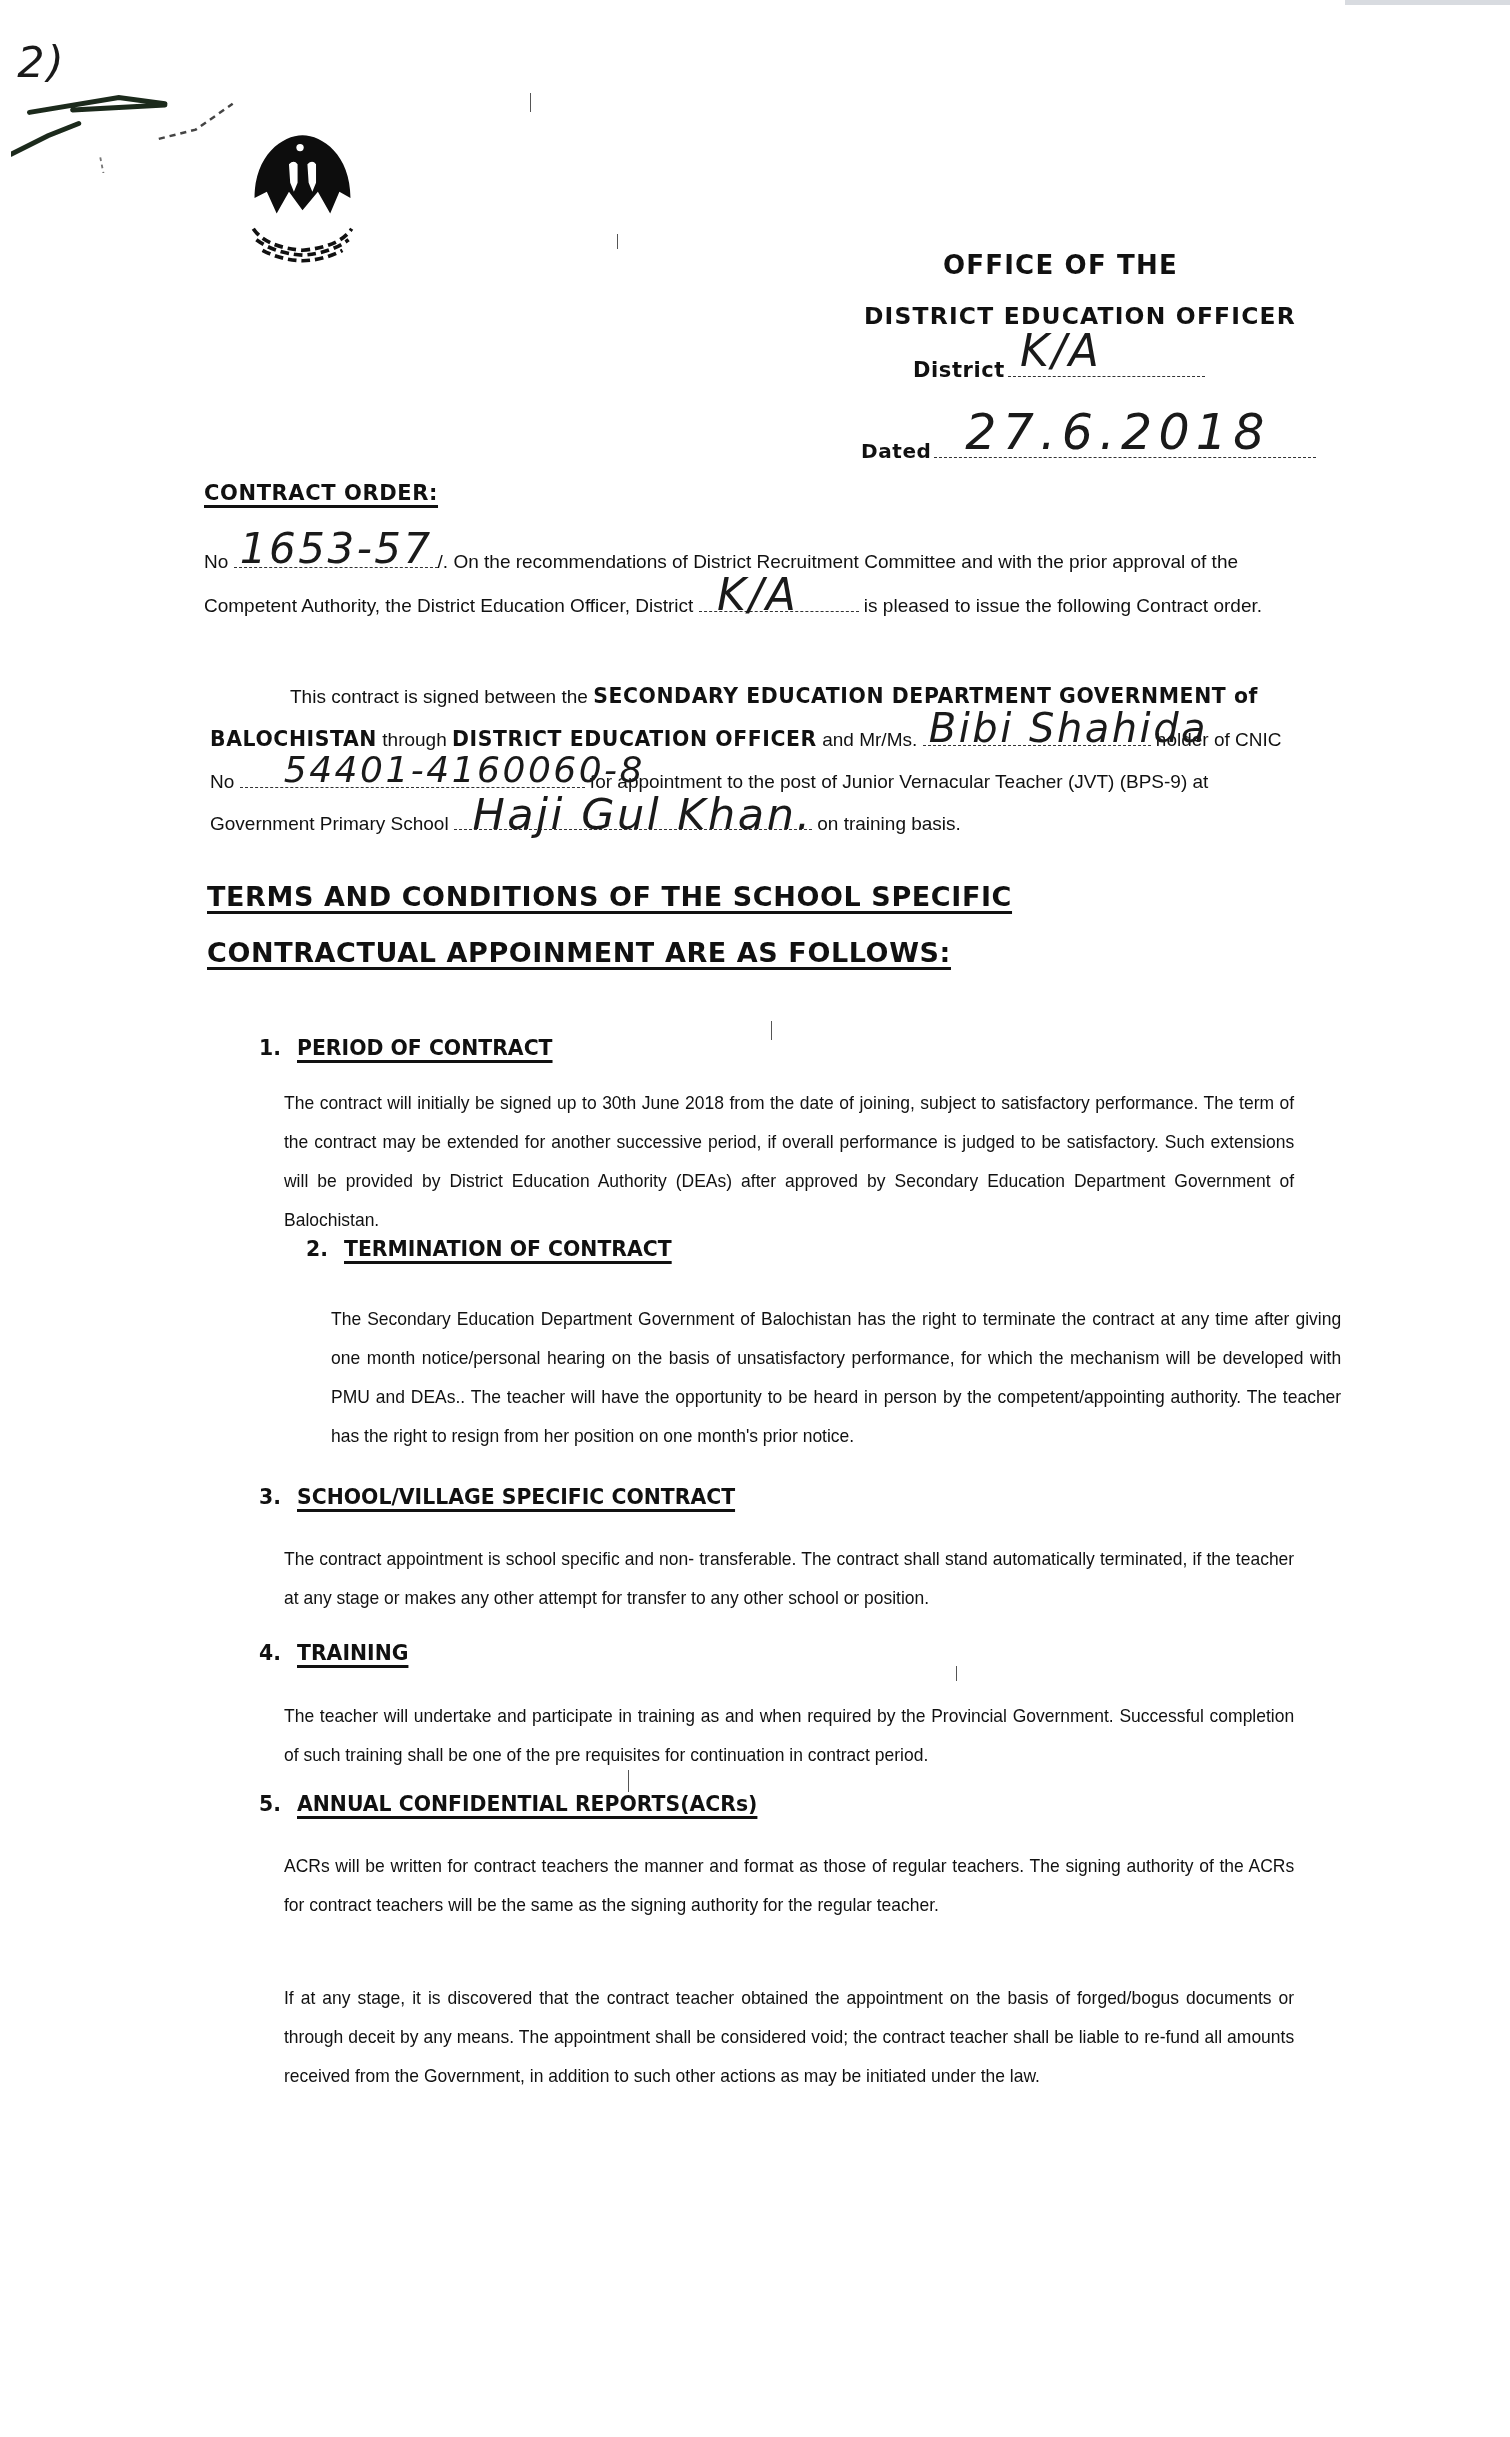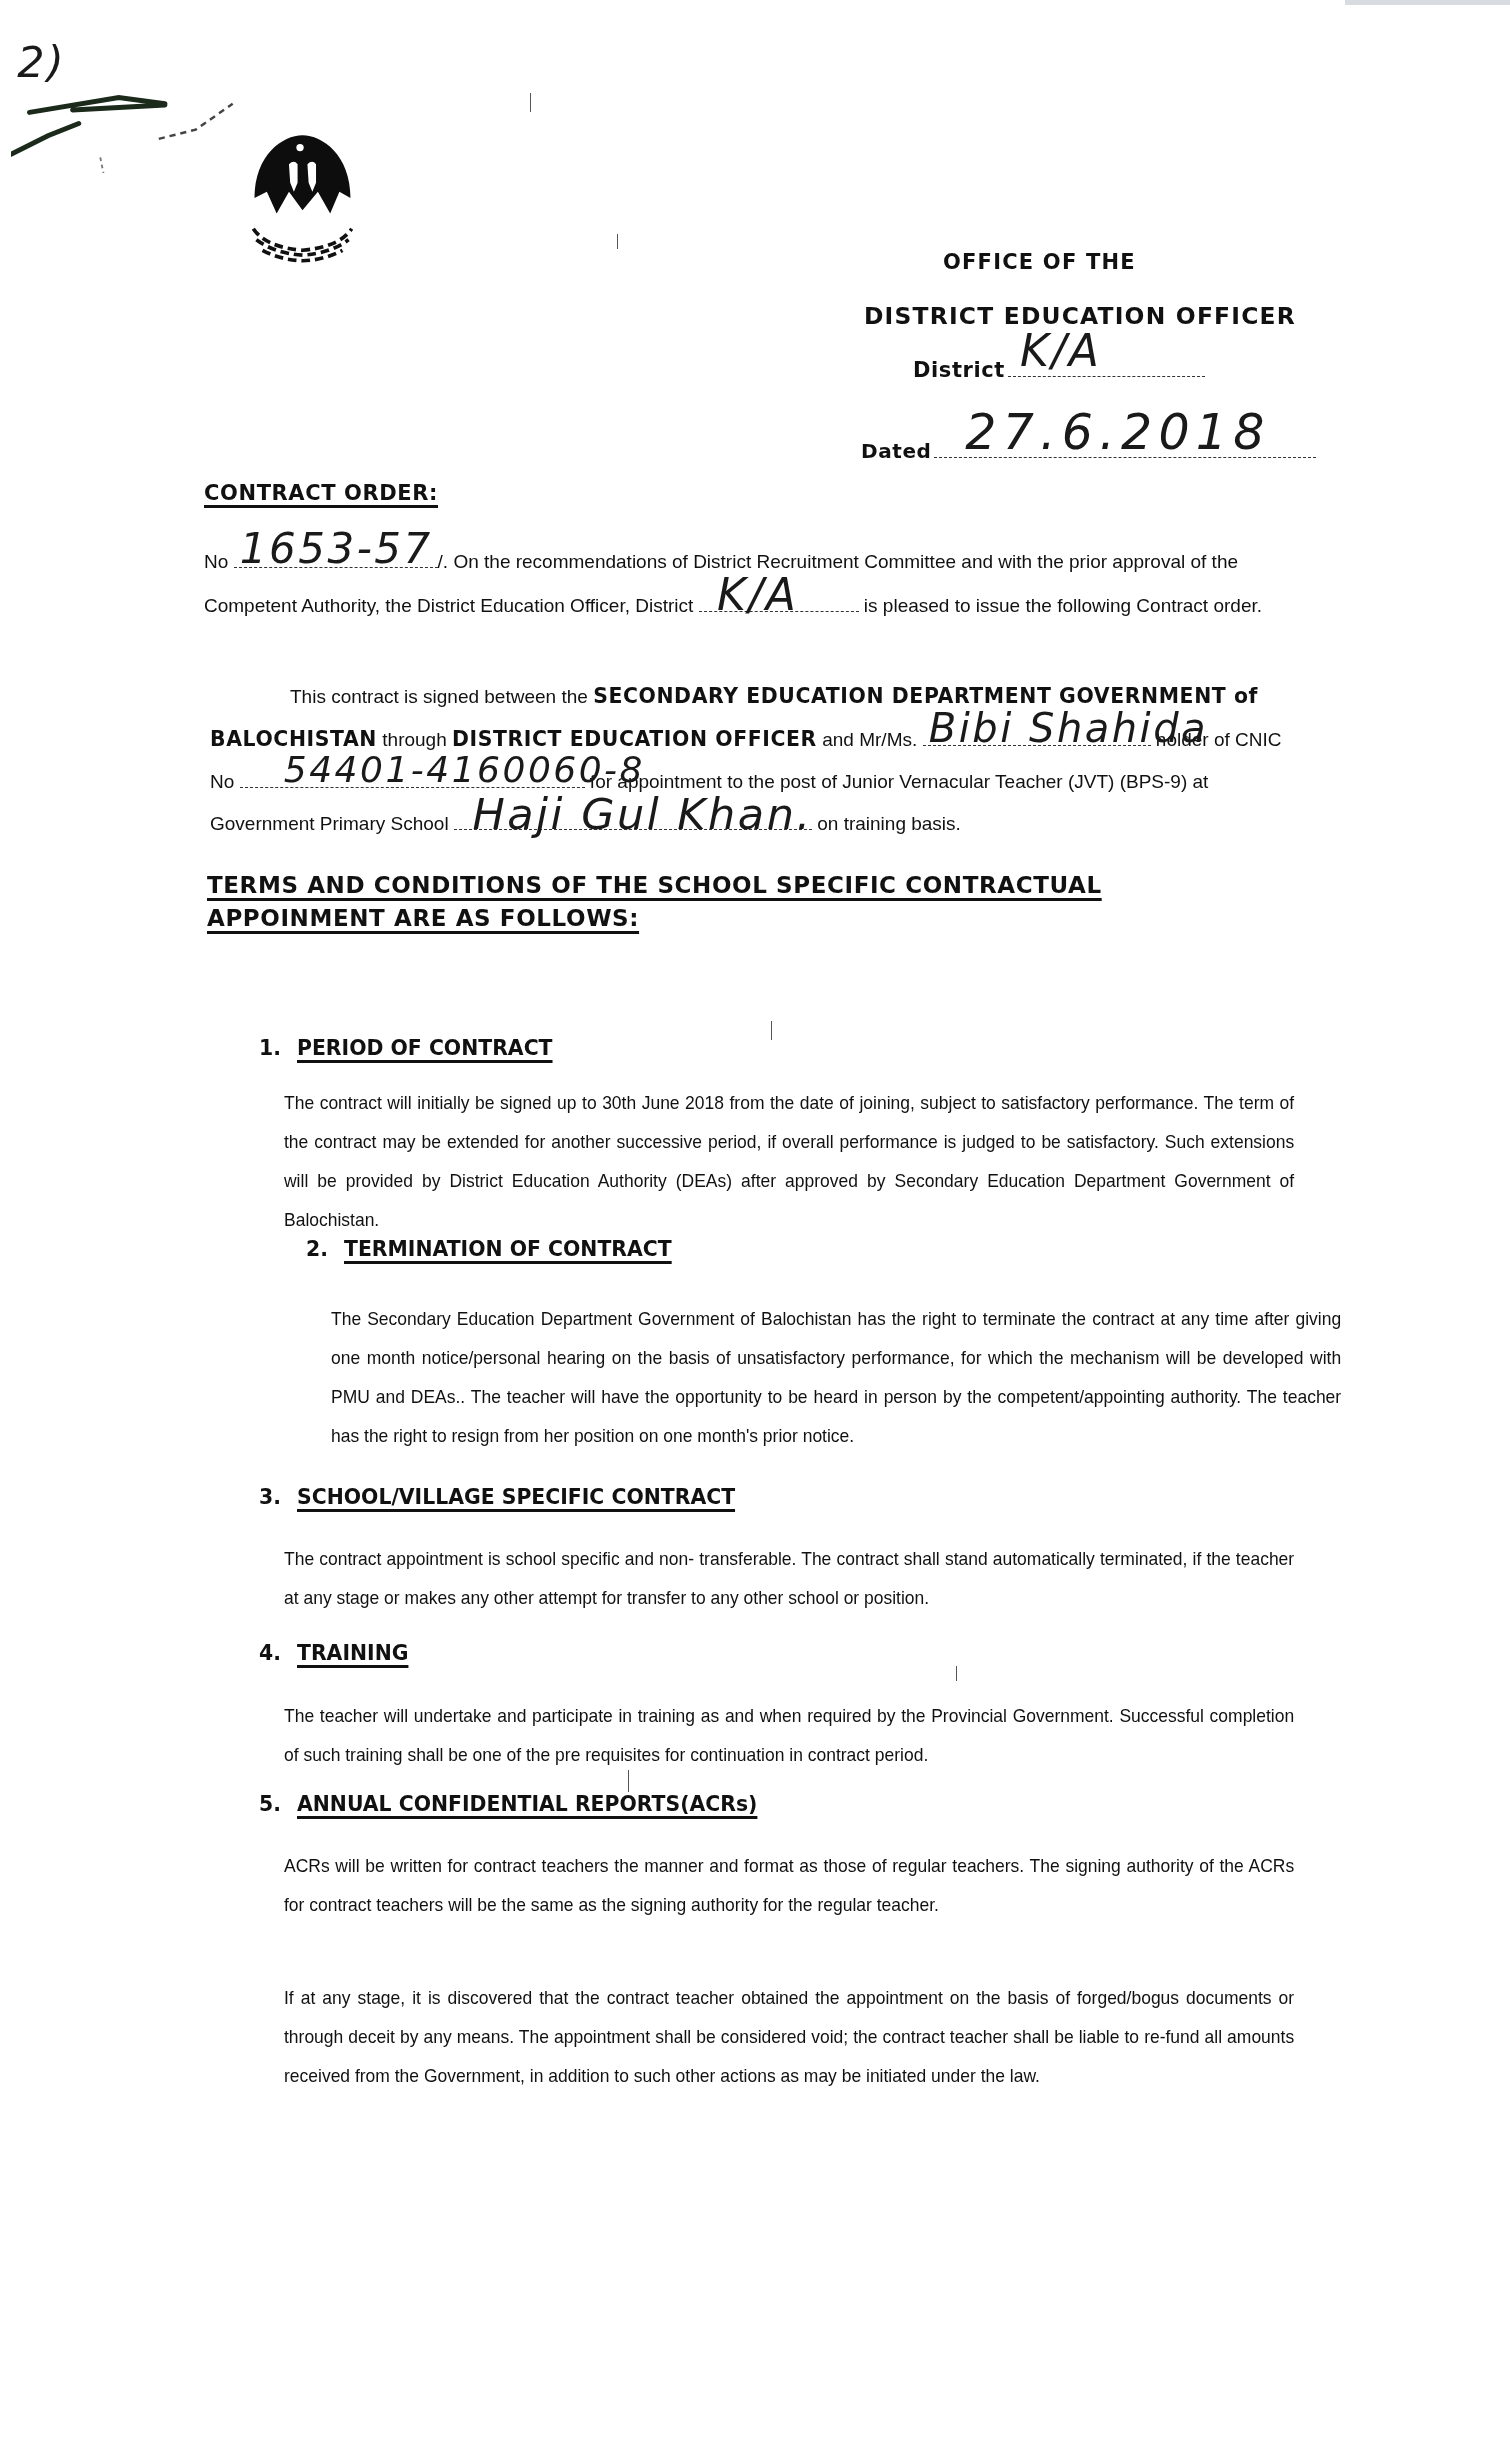--- a/index.html
+++ b/index.html
@@ -34,21 +34,21 @@
 
 <div class="abs" style="left:241px; top:130px; width:123px; height:136px;">
   <svg width="123" height="136" viewBox="0 0 200 220">
     <path d="M22 110 C 22 40, 68 8, 100 8 C 132 8, 178 40, 178 110 L 160 100 L 145 135 L 125 100 L 100 130 L 78 100 L 58 135 L 42 100 Z" fill="#0d0d0d"></path>
     <path d="M78 55 q8 -8 14 0 l0 30 l-6 15 l-6 -15 z M108 55 q8 -8 14 0 l0 30 l-6 15 l-6 -15 z" fill="#fff"></path>
     <circle cx="96" cy="28" r="6" fill="#fff"></circle>
     <path d="M20 160 q20 30 80 35 q60 -5 80 -35 M25 178 q30 22 75 25 q45 -3 75 -25 M35 195 q30 16 65 17 q35 -1 65 -17" stroke="#111" stroke-width="6" fill="none" stroke-dasharray="14 8"></path>
   </svg>
 </div>
 
-<div class="abs head-line" style="left:943px; top:250px; font-size:21px;">OFFICE OF THE</div>
+<div class="abs head-line" style="left:943px; top:250px; font-size:26px;">OFFICE OF THE</div>
 <div class="abs head-line" style="left:864px; top:302px; font-size:23.4px;">DISTRICT EDUCATION OFFICER</div>
 <div class="abs" style="left:913px; top:345px; white-space:nowrap;">
   <span class="bold" style="font-size:21px;">District</span>
   <span class="blank" style="width:197px; position:relative; height:31px;">
     <span class="hand" style="position:absolute; left:12.3px; bottom:0; font-size:44px;">K/A</span>
   </span>
 </div>
 <div class="abs" style="left:861px; top:426px; white-space:nowrap;">
   <span class="bold" style="font-size:20px;text-align:center;">Dated</span>
   <span class="blank" style="width:382px; position:relative; height:31px;">
@@ -82,21 +82,21 @@
   <span class="blank" style="width:345px; position:relative; height:25px; text-indent:0;">
     <span class="hand" style="position:absolute; left:6.2px; bottom:-3.7px; font-size:36px; white-space:nowrap;margin-left:38px;">54401-4160060-8</span>
   </span>
   <span>for appointment to the post of Junior Vernacular Teacher (JVT) (BPS-9) at Government Primary School</span>
   <span class="blank" style="width:358px; position:relative; height:25px; text-indent:0;">
     <span class="hand" style="position:absolute; left:18.5px; bottom:-6.2px; font-size:43px; white-space:nowrap;">Haji Gul Khan.</span>
   </span>
   <span>on training basis.</span>
 </div>
 
-<div class="abs bold ul" style="left:207px; top:869px; width:999px; font-size:23px; line-height:33px;">TERMS AND CONDITIONS OF THE SCHOOL SPECIFIC CONTRACTUAL APPOINMENT ARE AS FOLLOWS:</div>
+<div class="abs bold ul" style="left:207px; top:869px; width:999px; font-size:27px; line-height:56px;">TERMS AND CONDITIONS OF THE SCHOOL SPECIFIC CONTRACTUAL APPOINMENT ARE AS FOLLOWS:</div>
 
 <div class="abs" style="left:259px; top:1036px; width:1036px;">
   <div class="sec-title"><span class="sec-num">1.</span><span class="u">PERIOD OF CONTRACT</span></div>
   <div class="body-text" style="margin:23.4px 0 0 25px; width:1098px;">The contract will initially be signed up to 30th June 2018 from the date of joining, subject to satisfactory performance. The term of the contract may be extended for another successive period, if overall performance is judged to be satisfactory. Such extensions will be provided by District Education Authority (DEAs) after approved by Secondary Education Department Government of Balochistan.</div>
 </div>
 
 <div class="abs" style="left:259px; top:1237px; width:1036px;margin-left:47px;">
   <div class="sec-title"><span class="sec-num">2.</span><span class="u">TERMINATION OF CONTRACT</span></div>
   <div class="body-text" style="margin:38px 0 0 25px; width:1098px;">The Secondary Education Department Government of Balochistan has the right to terminate the contract at any time after giving one month notice/personal hearing on the basis of unsatisfactory performance, for which the mechanism will be developed with PMU and DEAs.. The teacher will have the opportunity to be heard in person by the competent/appointing authority. The teacher has the right to resign from her position on one month's prior notice.</div>
 </div>

